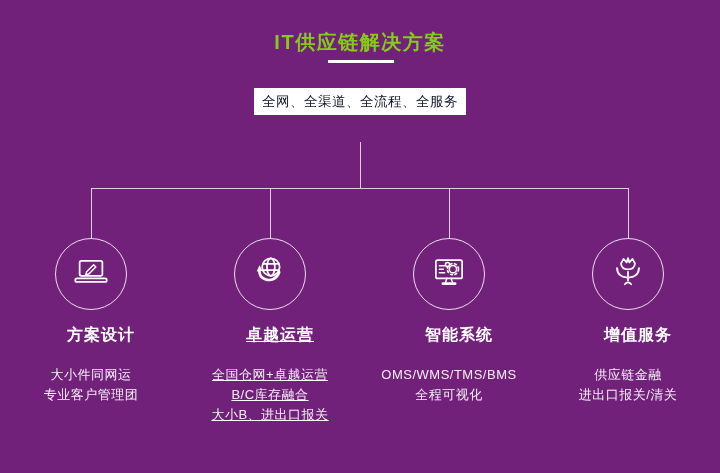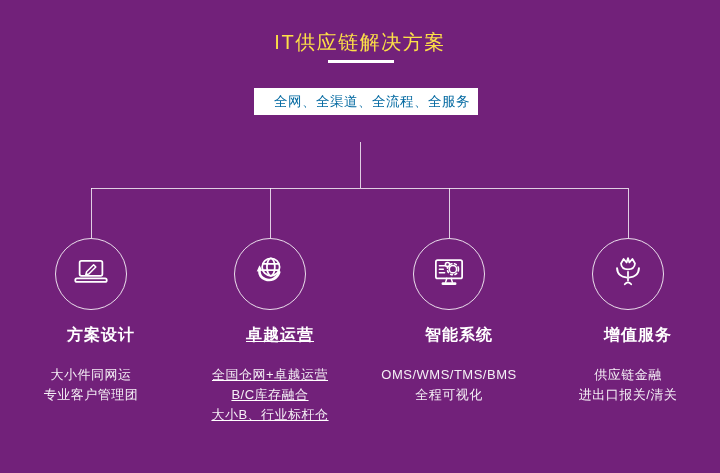--- a/index.html
+++ b/index.html
@@ -6,34 +6,33 @@
   .canvas{
     position:relative;
     width:720px;height:473px;
     background:#72217a;
     overflow:hidden;
     font-family:"Liberation Sans","DejaVu Sans",sans-serif;
     -webkit-font-smoothing:antialiased;
   }
   .page-title{
     position:absolute;top:29px;left:0;width:100%;
-    text-align:center;color:#fde047;
-    font-size:20px;font-weight:400;letter-spacing:1.5px;
+    text-align:center;color:#84cc16;
+    font-size:20px;font-weight:700;letter-spacing:1.5px;
   }
   .title-underline{
     position:absolute;top:60px;left:328px;
     width:66px;height:3px;background:#ffffff;
   }
   .badge{
     position:absolute;top:88px;left:254px;
     width:212px;height:27px;
-    background:#ffffff;color:#0369a1;
+    background:#ffffff;color:#0f172a;
     font-size:13.5px;line-height:28px;text-align:center;
     letter-spacing:0.5px;
-    padding-left:12px;
   }
   .line{position:absolute;background:rgba(255,255,255,0.78);}
   .stem{left:360px;top:142px;width:1px;height:46px;}
   .hline{left:91px;top:188px;width:537px;height:1px;}
   .column{
     position:absolute;top:188px;width:180px;
     text-align:center;color:#ffffff;
   }
   .col-0{left:1px;} .col-1{left:180px;text-decoration:underline;} .col-2{left:359px;} .col-3{left:538px;}
   .drop{width:1px;height:50px;margin:0 auto;background:rgba(255,255,255,0.78);}
@@ -96,21 +95,21 @@
           <path d="M16 19.5 H34"></path>
           <path d="M34.5 22 C32 29.5 25 32.5 18.5 30 C13.5 28 11.8 24 11.9 20.5" stroke-width="3"></path>
           <polygon points="12,14 8.8,21 15.4,20.4" fill="#ffffff" stroke="none"></polygon>
         </g>
       </svg>
     </div>
     <div class="col-title">卓越运营</div>
     <div class="col-lines">
       <div>全国仓网+卓越运营</div>
       <div>B/C库存融合</div>
-      <div>大小B、行业标杆仓</div>
+      <div>大小B、进出口报关</div>
     </div>
   </div>
 
   <div class="column col-2">
     <div class="drop"></div>
     <div class="icon-circle">
       <svg width="42" height="44" viewBox="0 0 48 48">
         <g class="ico">
           <rect x="9" y="8" width="30" height="21" rx="2"></rect>
           <path d="M13 14.5 H19" stroke-width="1.7"></path>

